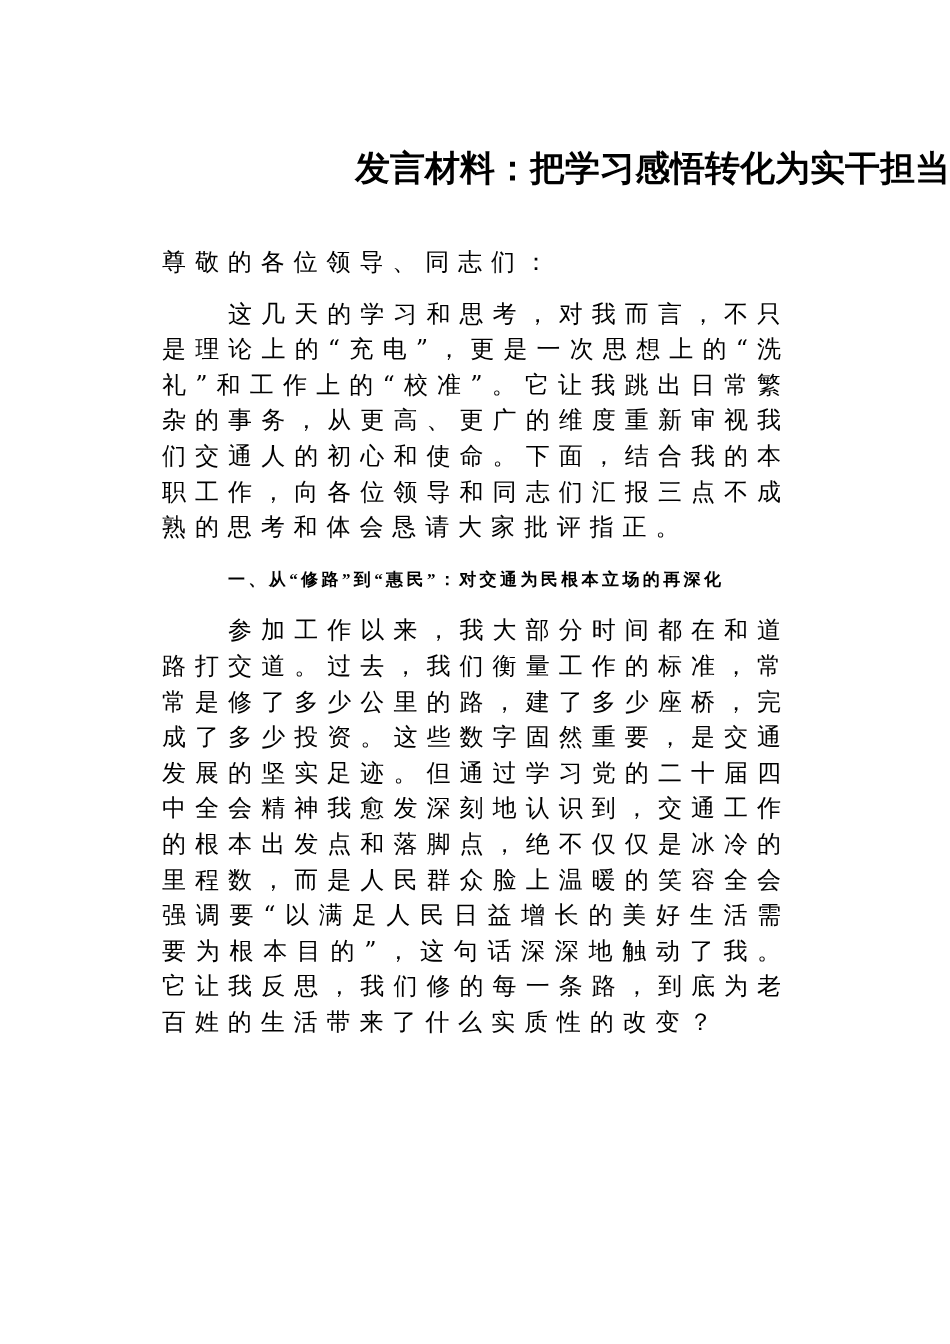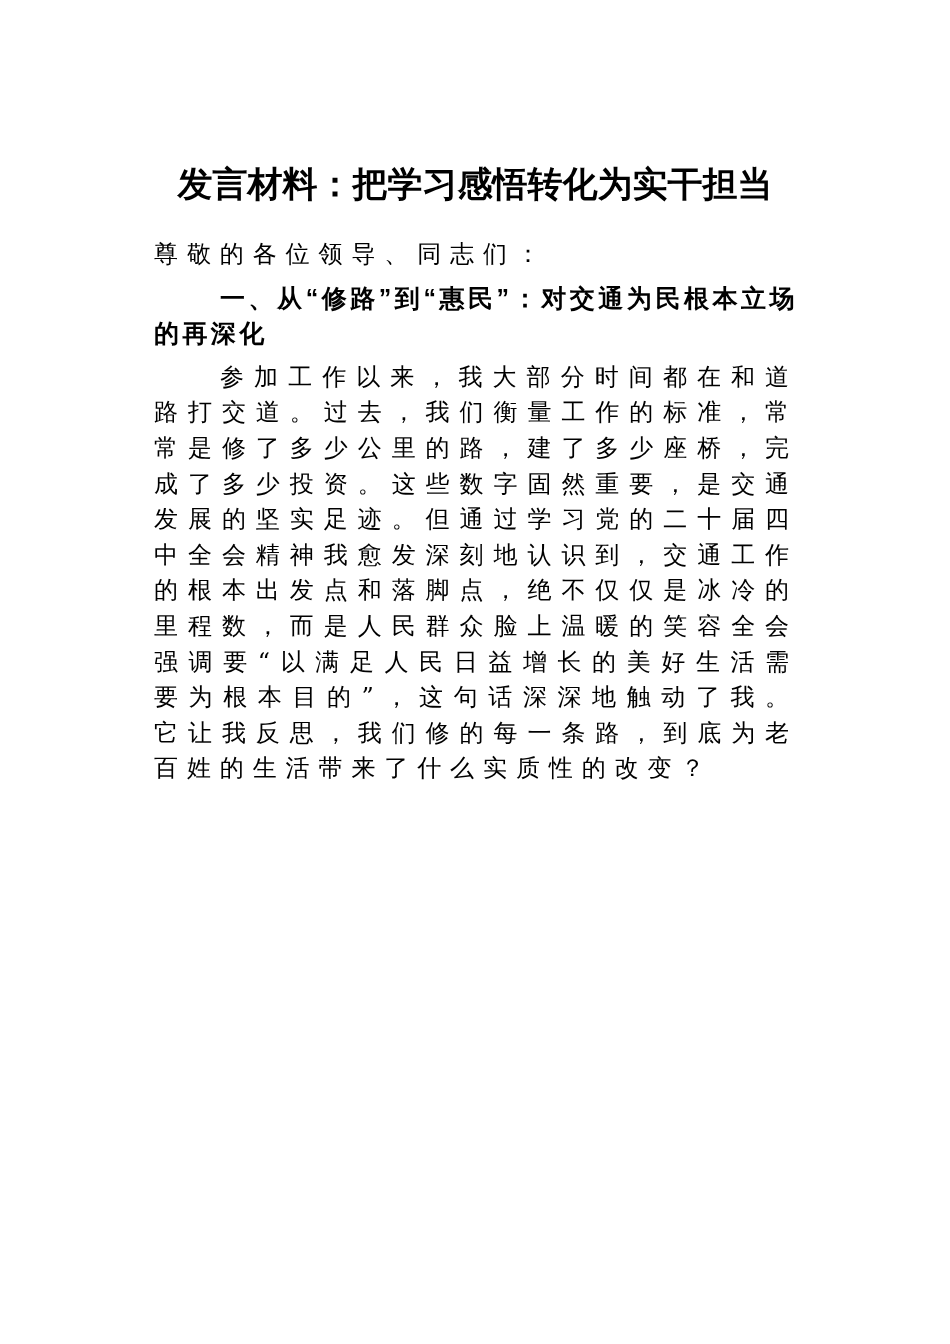--- a/index.html
+++ b/index.html
@@ -17,60 +17,61 @@
   }
   .page {
     position: absolute;
     left: 146px;
     top: 0;
     width: 660px;
   }
   .title {
     position: absolute;
     left: -146px;
-    top: 160px;
+    top: 144px;
     width: 950px;
-    text-align: center;
+    text-align: right;
     font-size: 35px;
     font-weight: bold;
     letter-spacing: 0px;
     line-height: 48px;
     font-family: "DejaVu Serif", "Liberation Serif", serif;
   }
   .body-text {
     position: absolute;
     left: 0;
     top: 229px;
     width: 660px;
     font-size: 24px;
     line-height: 35.6px;
     letter-spacing: 8.9px;
     text-align: justify;
     text-align-last: left;
   }
   .body-text p {
-    margin: 8px;
+    margin: 16px;
     padding: 0;
     word-break: break-all;
   }
   .indent {
     text-indent: 66px;
   }
   .heading {
     font-weight: bold;
-    font-family: Liberation Sans, sans-serif;
+    font-family: Liberation Serif, serif;
     letter-spacing: 3.4px;
-    font-size: 25px;
+    font-size: 17px;
   }
 </style>
 </head>
 <body>
 
 <div class="page">
   <div class="title">发言材料：把学习感悟转化为实干担当</div>
 
   <div class="body-text">
     <p>尊敬的各位领导、同志们：</p>
+    <p class="indent">这几天的学习和思考，对我而言，不只是理论上的“充电”，更是一次思想上的“洗礼”和工作上的“校准”。它让我跳出日常繁杂的事务，从更高、更广的维度重新审视我们交通人的初心和使命。下面，结合我的本职工作，向各位领导和同志们汇报三点不成熟的思考和体会恳请大家批评指正。</p>
     <p class="indent heading">一、从“修路”到“惠民”：对交通为民根本立场的再深化</p>
     <p class="indent">参加工作以来，我大部分时间都在和道路打交道。过去，我们衡量工作的标准，常常是修了多少公里的路，建了多少座桥，完成了多少投资。这些数字固然重要，是交通发展的坚实足迹。但通过学习党的二十届四中全会精神我愈发深刻地认识到，交通工作的根本出发点和落脚点，绝不仅仅是冰冷的里程数，而是人民群众脸上温暖的笑容全会强调要“以满足人民日益增长的美好生活需要为根本目的”，这句话深深地触动了我。它让我反思，我们修的每一条路，到底为老百姓的生活带来了什么实质性的改变？</p>
 
   </div>
 </div>
 
 </body></html>

